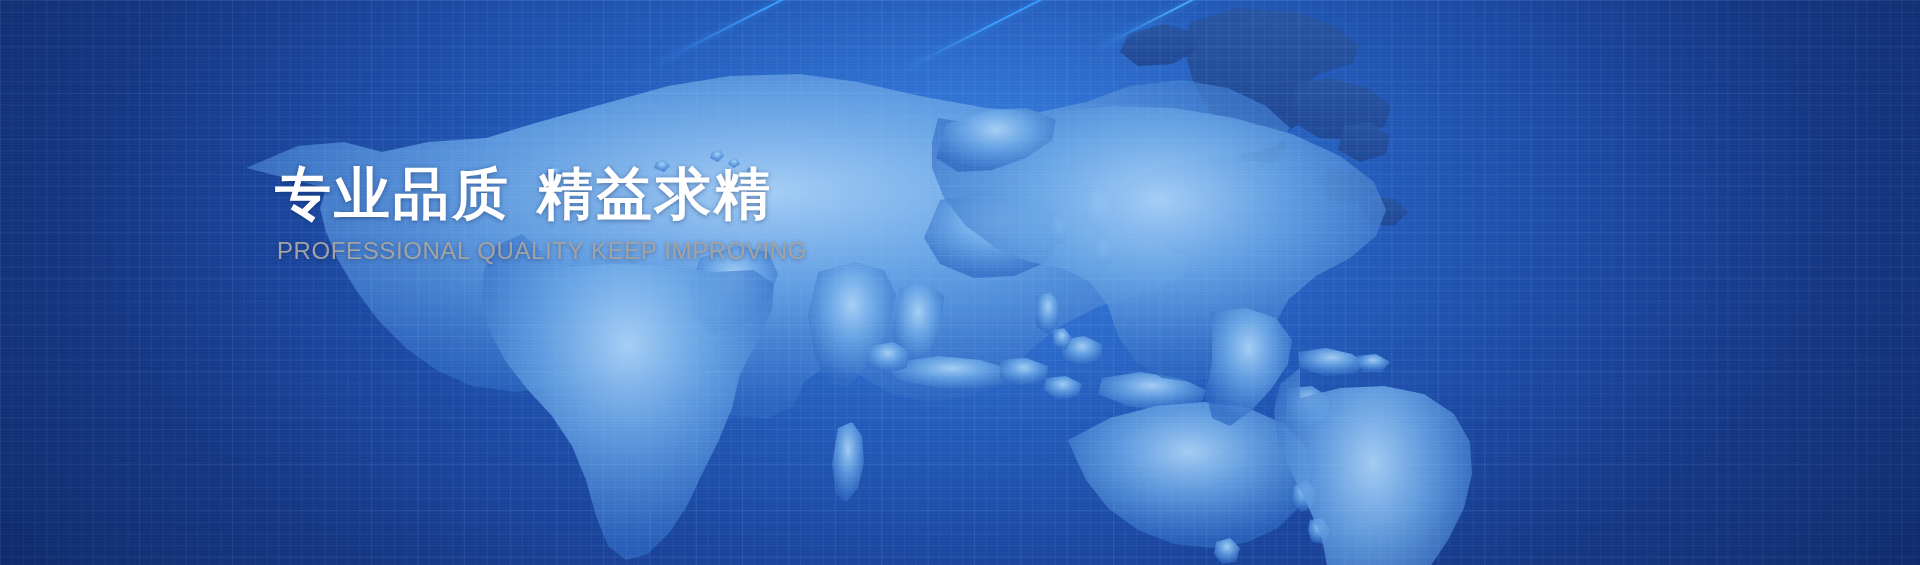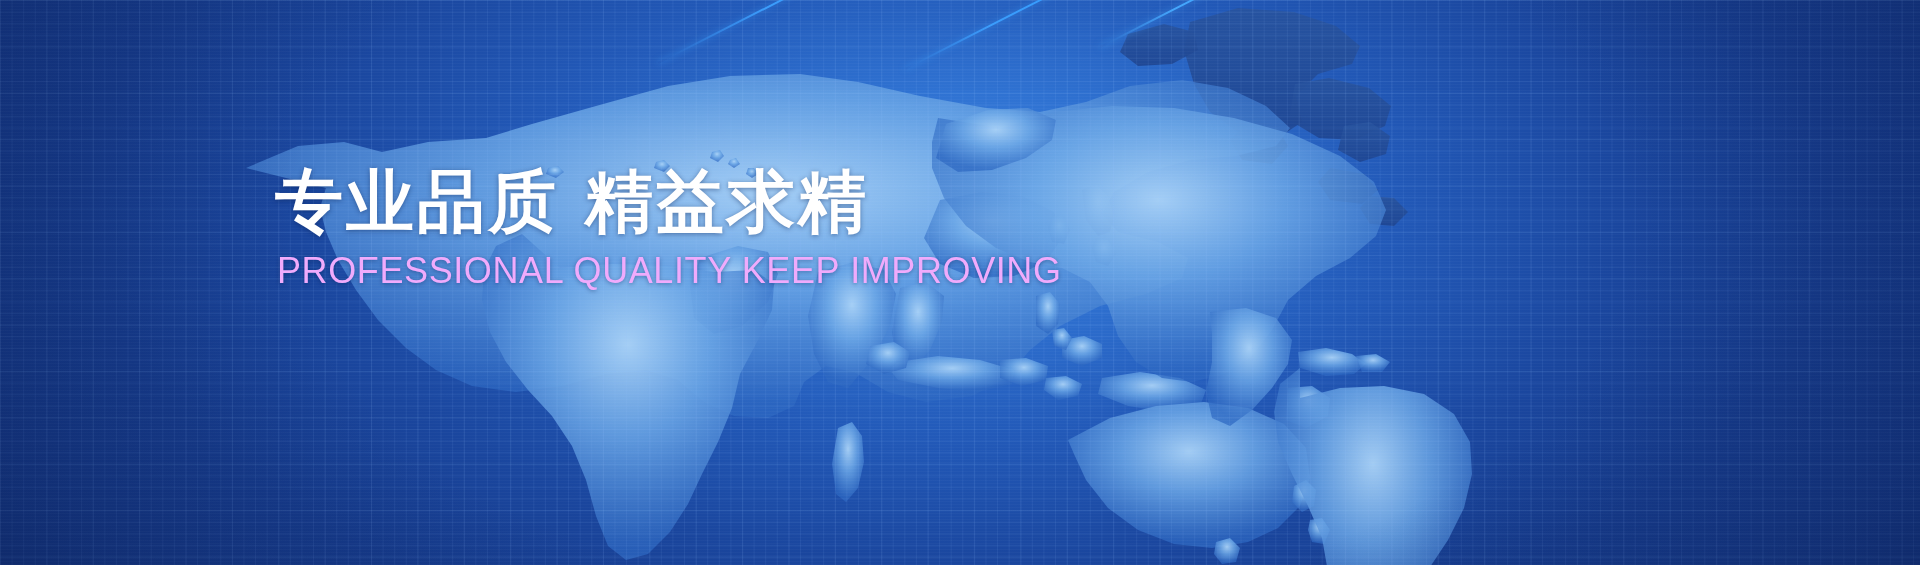--- a/index.html
+++ b/index.html
@@ -102,32 +102,32 @@
   .copy {
     position: absolute;
     left: 275px;
     top: 163px;
     z-index: 9;
     user-select: none;
   }
   .headline-cn {
     margin: 0;
     color: #ffffff;
-    font-size: 68px;
+    font-size: 56px;
     line-height: 1.12;
     font-weight: bold;
     letter-spacing: 3px;
     white-space: nowrap;
     text-shadow: 0 1px 5px rgba(6,28,80,0.45);
   }
   .headline-cn .gap { display: inline-block; width: 26px; }
   .subhead-en {
     margin: 12px 0 0 2px;
-    color: #f0abfc;
-    font-size: 36px;
+    color: #a3a3a3;
+    font-size: 24px;
     line-height: 1.1;
     font-weight: 400;
     letter-spacing: 0.6px;
     white-space: nowrap;
     text-shadow: 0 1px 4px rgba(6,28,80,0.40);
   }
 </style>
 </head>
 <body>
 

